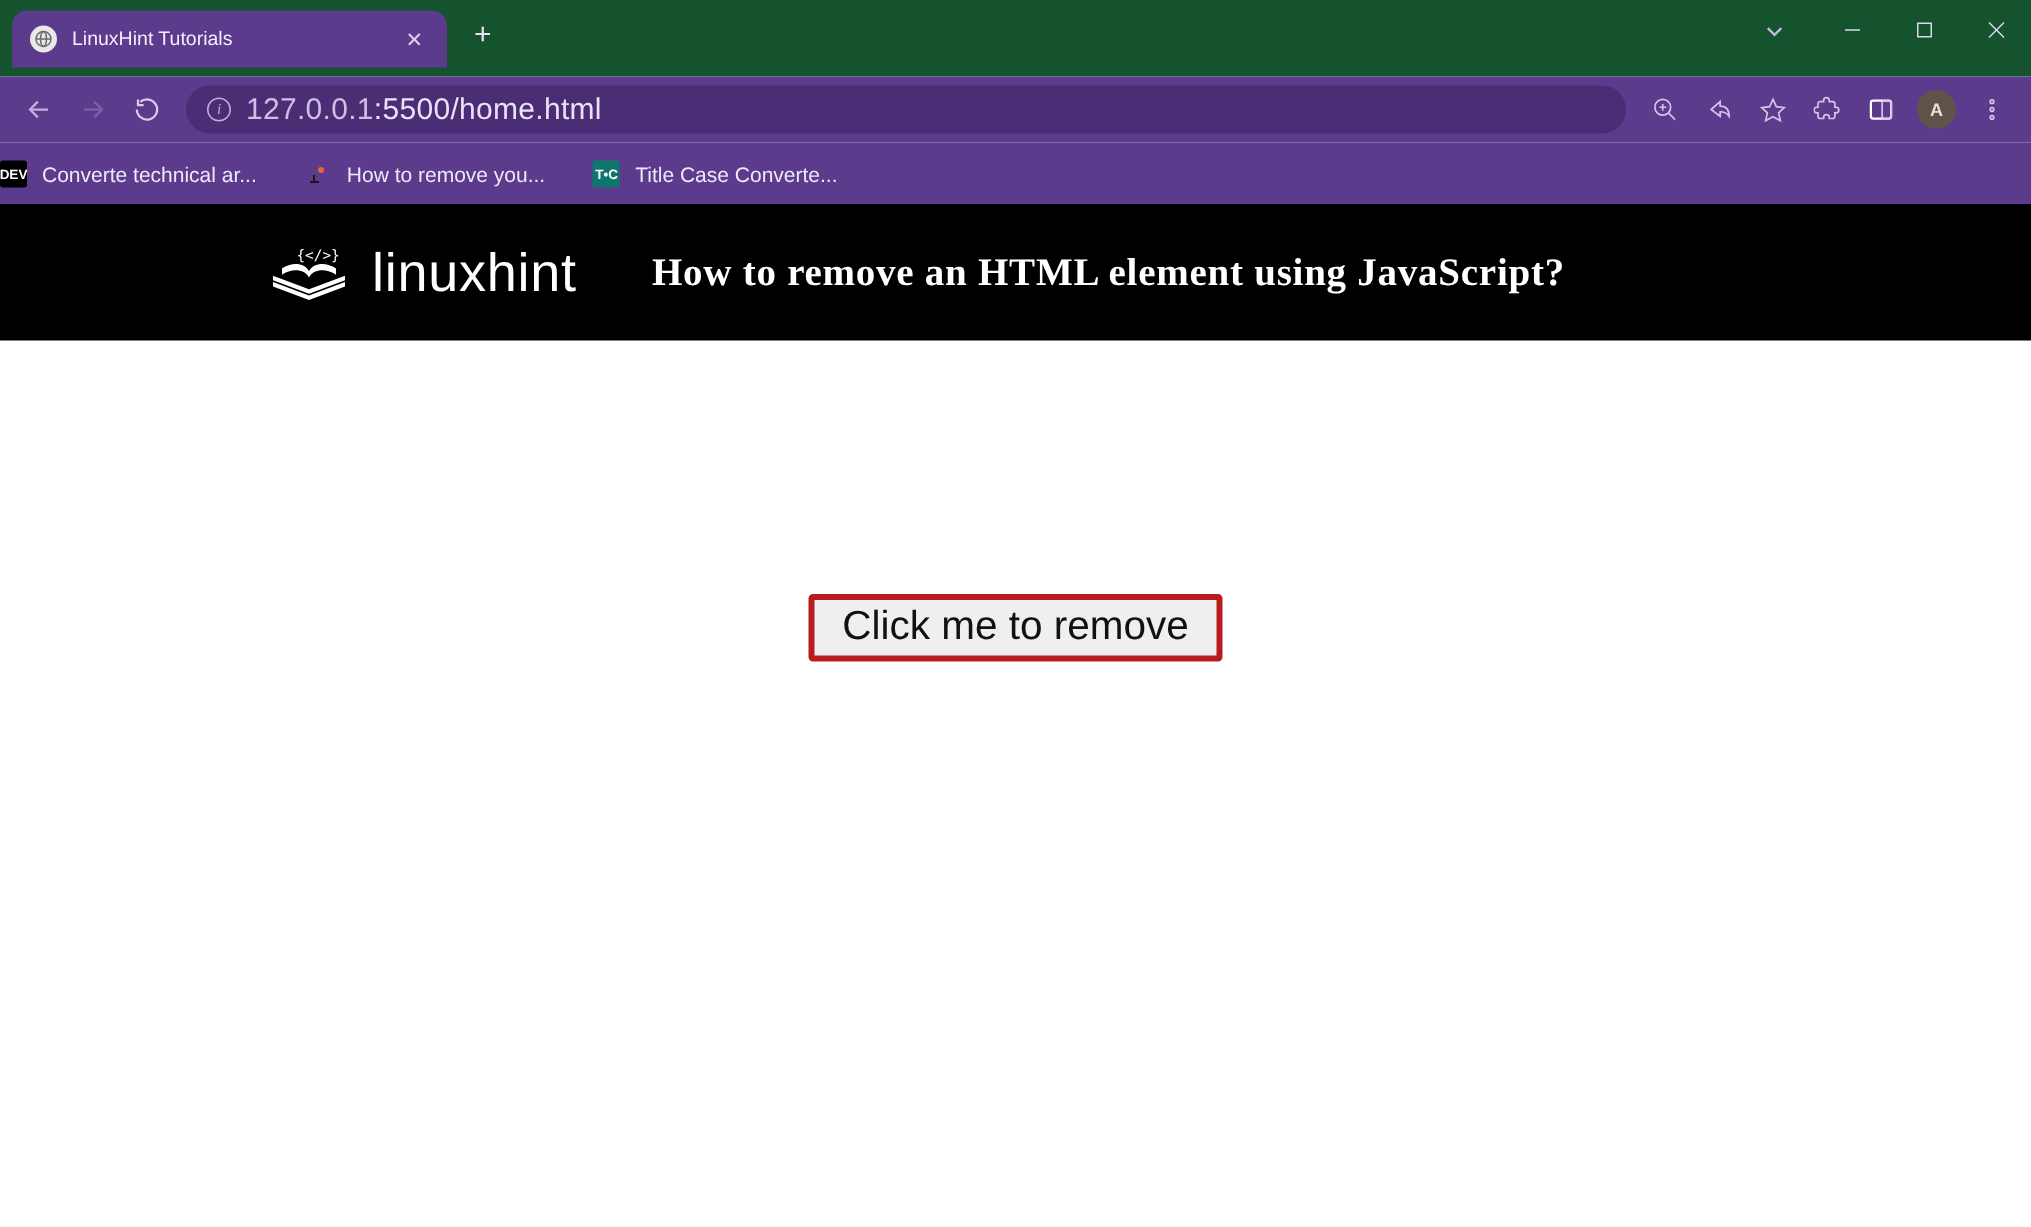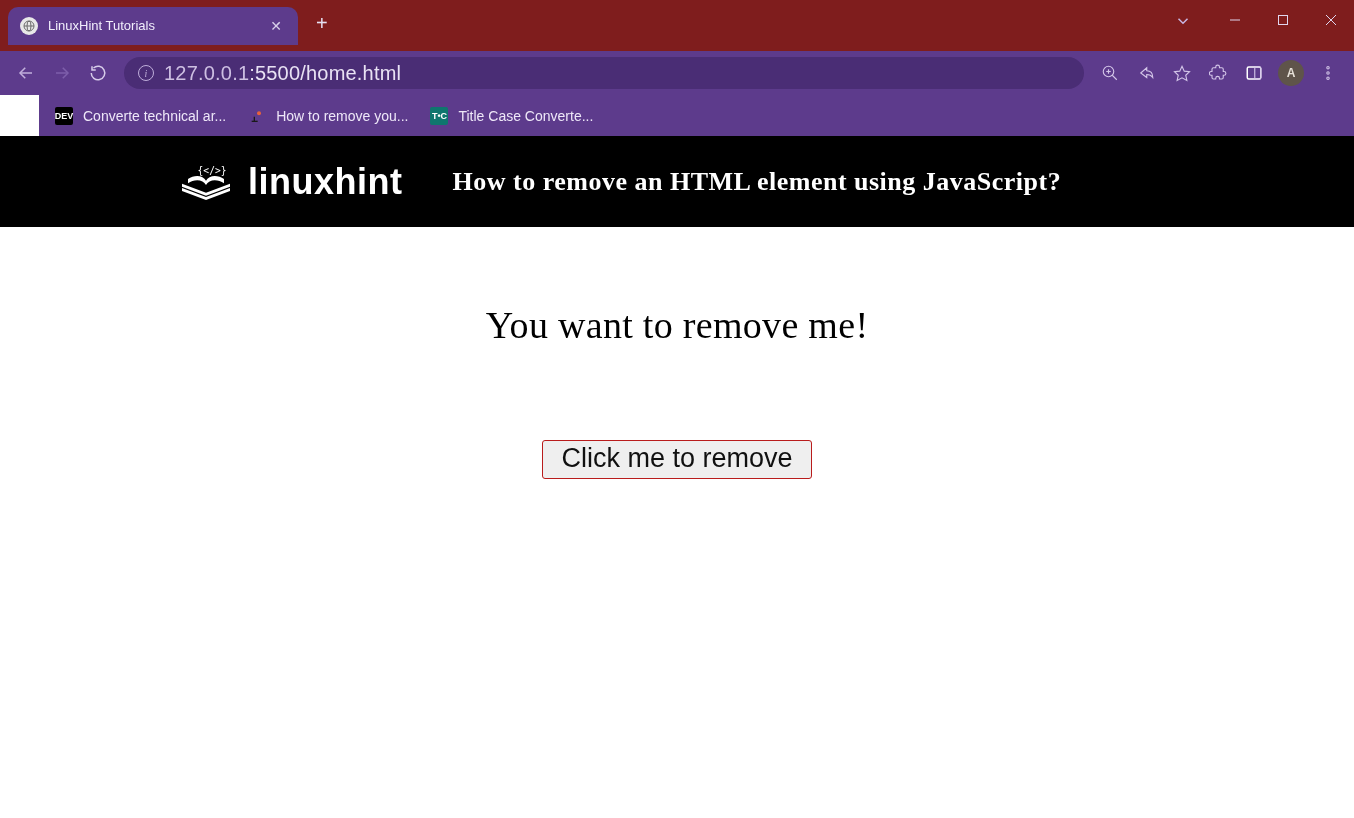--- a/index.html
+++ b/index.html
@@ -1,19 +1,19 @@
 <!DOCTYPE html>
 <html><head>
   <meta charset="utf-8">
   <style>
     * { margin: 0; padding: 0; box-sizing: border-box; }
     body { width: 1354px; height: 818px; font-family: "Segoe UI", Arial, sans-serif; overflow: hidden; background: #fff; }
 
     
-    .title-bar { height: 51px; background: #7f1d1d; display: flex; align-items: center; }
+    .title-bar { height: 51px; background: #14532d; display: flex; align-items: center; }
     .tabs-row { display: flex; align-items: center; gap: 4px; padding-left: 8px; height: 100%; flex: 1; }
     .tab { background: #5d3b8c; height: 38px; display: flex; align-items: center; padding: 0 12px 0 12px; gap: 10px; border-radius: 10px 10px 0 0; min-width: 290px; }
     .tab-favicon { width: 18px; height: 18px; border-radius: 50%; background: #e8e8e8; display: flex; align-items: center; justify-content: center; }
     .tab-title { color: #f2eefc; font-size: 13px; font-weight: 400; flex: 1; }
     .tab-close { color: #d9d0ea; font-size: 14px; line-height: 1; padding: 4px; cursor: pointer; }
     .new-tab { color: #e7e1f2; font-size: 20px; padding: 0 14px; line-height: 1; cursor: pointer; align-self: center; margin-bottom: 6px; }
     .win-controls { display: flex; align-items: flex-start; height: 100%; padding-top: 4px; gap: 2px; }
     .chev { color: #c9b7e4; font-size: 16px; margin-right: 18px; margin-top: 8px; cursor: pointer; }
     .wbtn { width: 46px; height: 32px; display: flex; align-items: center; justify-content: center; color: #e0d6ee; font-size: 12px; cursor: pointer; }
     .wbtn svg { width: 12px; height: 12px; stroke: #e0d6ee; stroke-width: 1; fill: none; }
@@ -29,38 +29,38 @@
     .info-icon { width: 16px; height: 16px; border: 1.5px solid #bfaeda; border-radius: 50%; display: flex; align-items: center; justify-content: center; color: #bfaeda; font-size: 10px; font-style: italic; font-family: serif; }
     .url { color: #cdbfe2; font-size: 20px; letter-spacing: .2px; }
     .url .path { color: #e9e2f4; }
     .tool-btn { width: 32px; height: 32px; display: flex; align-items: center; justify-content: center; color: #d3c5e8; cursor: pointer; }
     .tool-btn svg { width: 18px; height: 18px; stroke: currentColor; stroke-width: 1.5; fill: none; }
     .avatar { width: 26px; height: 26px; border-radius: 50%; background: #5f544a; color: #e6e0d7; display: flex; align-items: center; justify-content: center; font-size: 12px; font-weight: 600; margin: 0 4px; }
     .ext-ico { fill: #ffffff; }
     .panel-ico { fill: #ffffff; }
 
     
-    .bm-bar { height: 41px; background: #5d3b8c; display: flex; align-items: center; padding: 0 16px; gap: 22px; border-top: 0; margin-left: 39px; }
+    .bm-bar { height: 41px; background: #5d3b8c; display: flex; align-items: center; padding: 0 0; gap: 32px; border-top: 0; }
     .bm { display: flex; align-items: center; gap: 10px; color: #eee7f8; font-size: 14px; cursor: pointer; }
     .bm-ico { width: 18px; height: 18px; display: flex; align-items: center; justify-content: center; font-size: 10px; font-weight: 700; }
     .bm-ico.dev { background: #000; color: #fff; padding: 1px 2px; font-size: 9px; border-radius: 2px; }
     .bm-ico.pin { color: #1a1a1a; background: transparent; }
     .bm-ico.tc { background: #0f766e; color: #fff; font-size: 9px; padding: 1px 2px; border-radius: 2px; }
 
     
     .banner { height: 91px; background: #000; display: flex; align-items: center; padding-left: 176px; gap: 50px; }
     .logo { display: flex; align-items: center; gap: 12px; }
     .logo svg { width: 60px; height: 50px; fill: #fff; }
-    .logo-text { color: #fff; font-family: "Segoe UI", Arial, sans-serif; font-weight: 700; font-size: 36px; letter-spacing: .5px; }
+    .logo-text { color: #fff; font-family: "Segoe UI", Arial, sans-serif; font-weight: 400; font-size: 36px; letter-spacing: .5px; }
     .banner-title { color: #fff; font-family: Liberation Serif, serif; font-size: 26px; font-weight: 700; letter-spacing: .5px; }
 
     
     .content { text-align: center; padding-top: 76px; }
     .content h1 { font-family: "Times New Roman", Times, serif; font-weight: 400; font-size: 38px; color: #000; letter-spacing: .3px; }
-    .content button { margin-top: 93px; font-family: Arial, sans-serif; font-size: 27px; padding: 2px 18px 4px; background: #efefef; border: 1px solid #b91c1c; border-radius: 3px; cursor: pointer; color: #111; }
+    .content button { margin-top: 93px; font-family: Arial, sans-serif; font-size: 27px; padding: 2px 18px 4px; background: #efefef; border: 4px solid #b91c1c; border-radius: 3px; cursor: pointer; color: #111; }
   </style>
 </head>
 <body>
 
 <div class="title-bar">
   <div class="tabs-row">
     <div class="tab">
       <span class="tab-favicon">
         <svg viewBox="0 0 24 24" width="12" height="12">
             <circle cx="12" cy="12" r="10" fill="none" stroke="#6b6b6b" stroke-width="2"></circle>
@@ -190,15 +190,14 @@
       <path d="M10 48 L50 63 L90 48 L90 43 L50 58 L10 43 Z"></path>
       <path d="M20 42 C30 35 45 35 50 45 C55 35 70 35 80 42 L80 35 C70 28 55 28 50 38 C45 28 30 28 20 35 Z"></path>
       <text x="36" y="26" font-family="Consolas,monospace" font-size="16" fill="#fff">{&lt;/&gt;}</text>
     </svg>
     <span class="logo-text">linuxhint</span>
   </div>
   <span class="banner-title">How to remove an HTML element using JavaScript?</span>
 </div>
 
 <div class="content">
-  <h1>You want to remove me!</h1>
   <button>Click me to remove</button>
 </div>
 
 </body></html>

